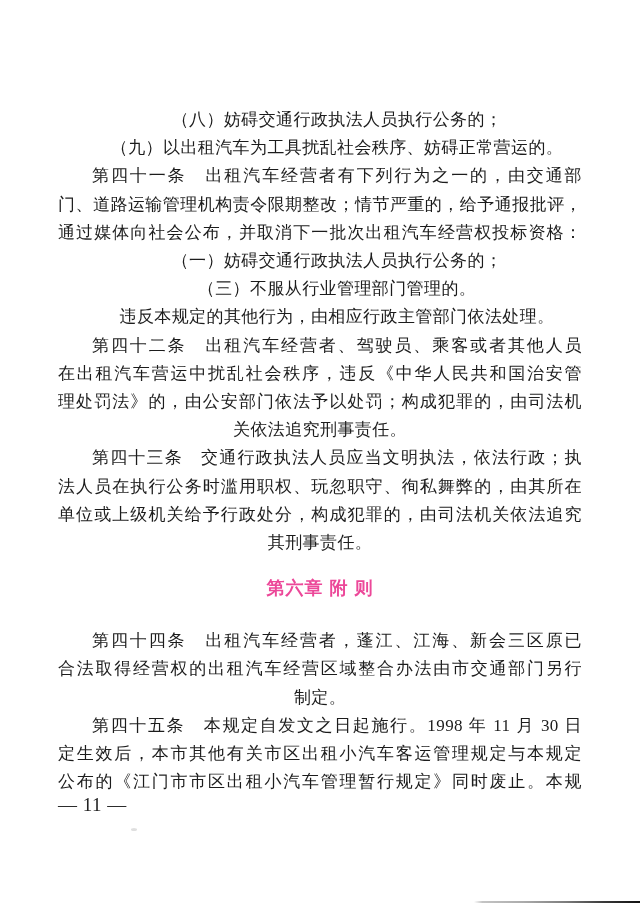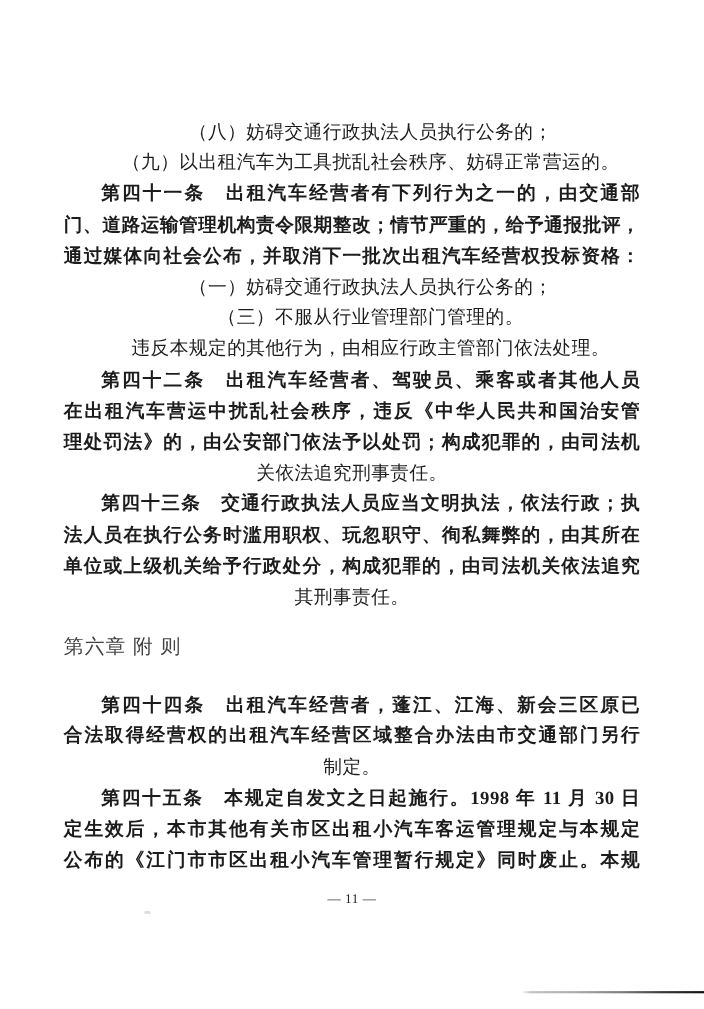--- a/index.html
+++ b/index.html
@@ -18,37 +18,36 @@
   }
   .body-text { width: 100%; }
   .line {
     line-height: 28.2px;
     text-align: center;
   }
   .line.indent { text-indent: 34px; }
   .line.justify {
     text-align: justify;
     text-align-last: justify;
-    font-weight: bold;
   }
   .chapter {
     font-family: "Liberation Sans", "DejaVu Sans", sans-serif;
-    font-weight: normal;
+    font-weight: bold;
     font-size: 18px;
     line-height: 28px;
-    text-align: left;
+    text-align: center;
     letter-spacing: 1px;
     margin: 17px 0 25px 0;
-    color: #404040;
+    color: #ec4899;
   }
   .pageno {
-    text-align: center;
-    font-size: 12px;
+    text-align: left;
+    font-size: 19px;
     line-height: 15px;
-    margin-top: 14px;
+    margin-top: 1px;
     letter-spacing: 0.5px;
     color: #222222;
   }
   .scan-line {
     position: absolute;
     left: 474px;
     top: 901px;
     width: 166px;
     height: 2px;
     background: linear-gradient(90deg,

